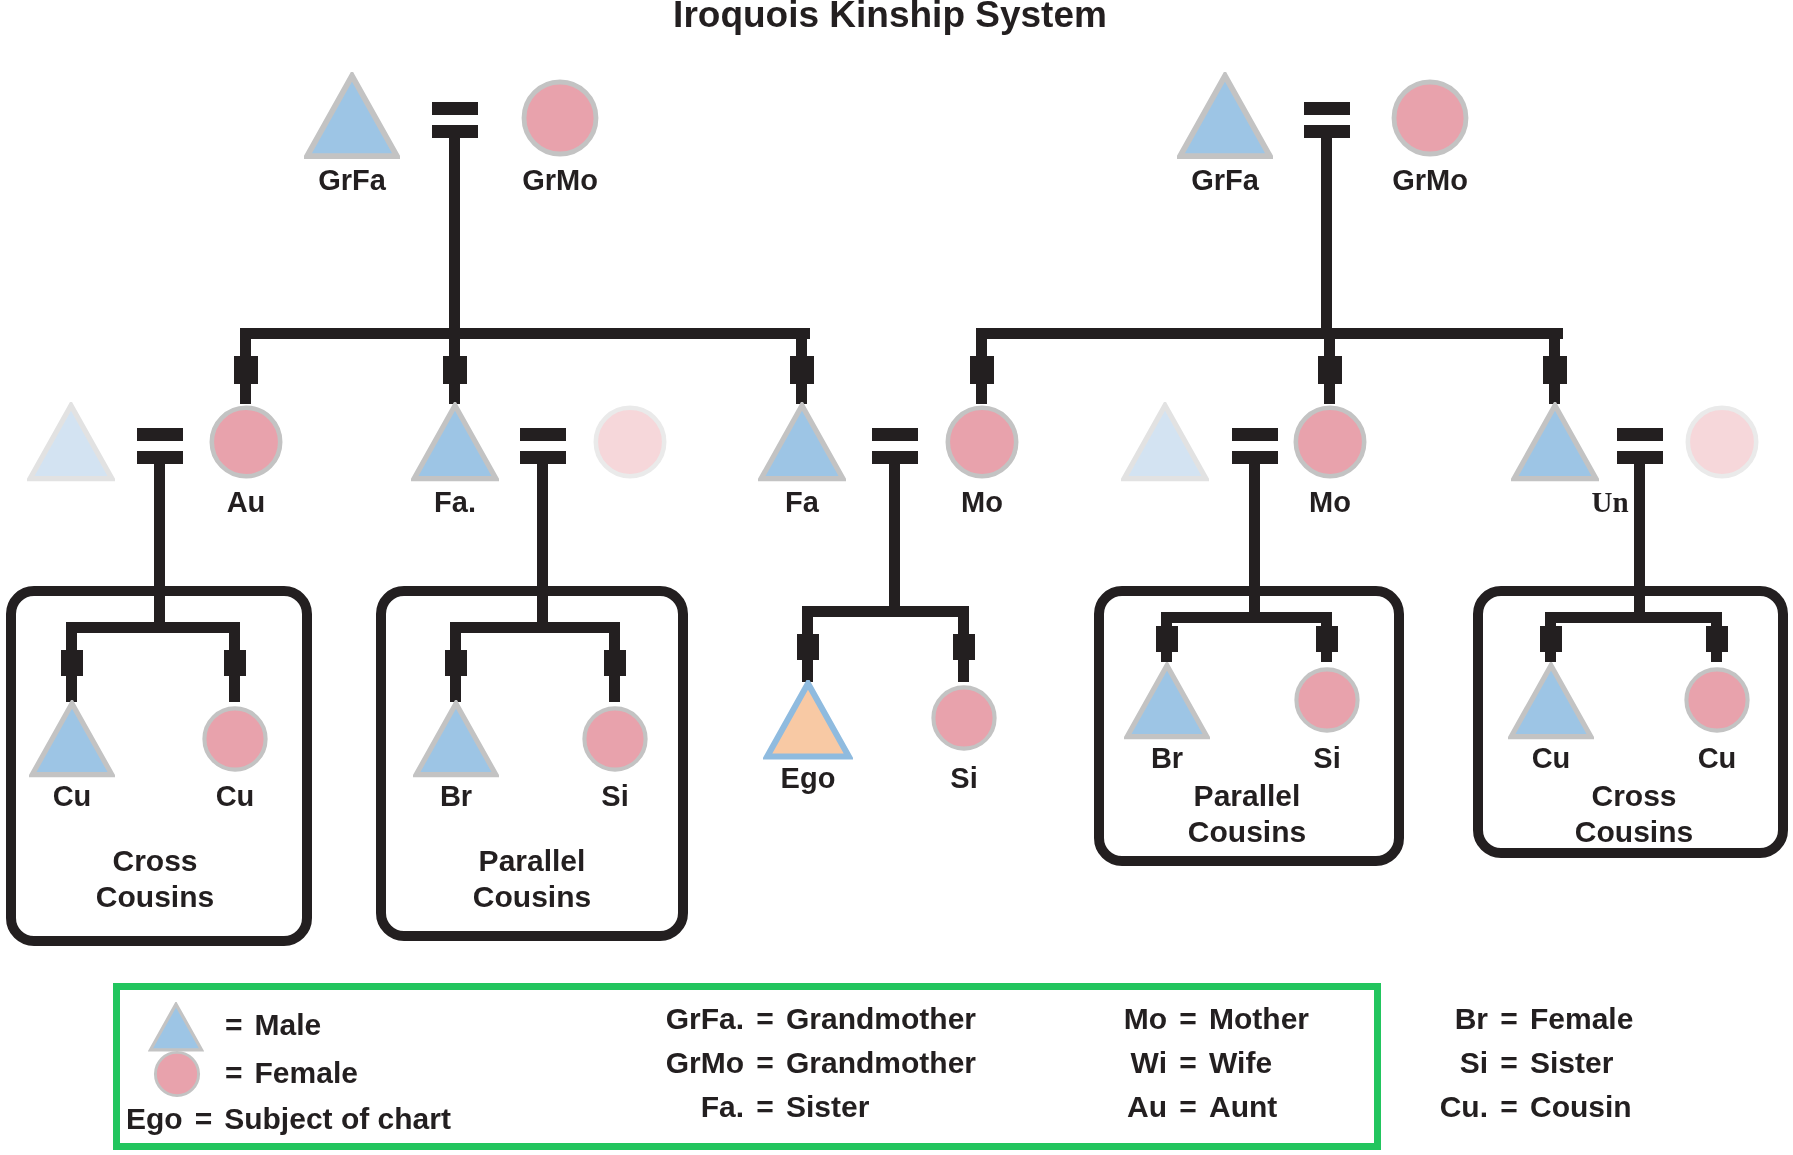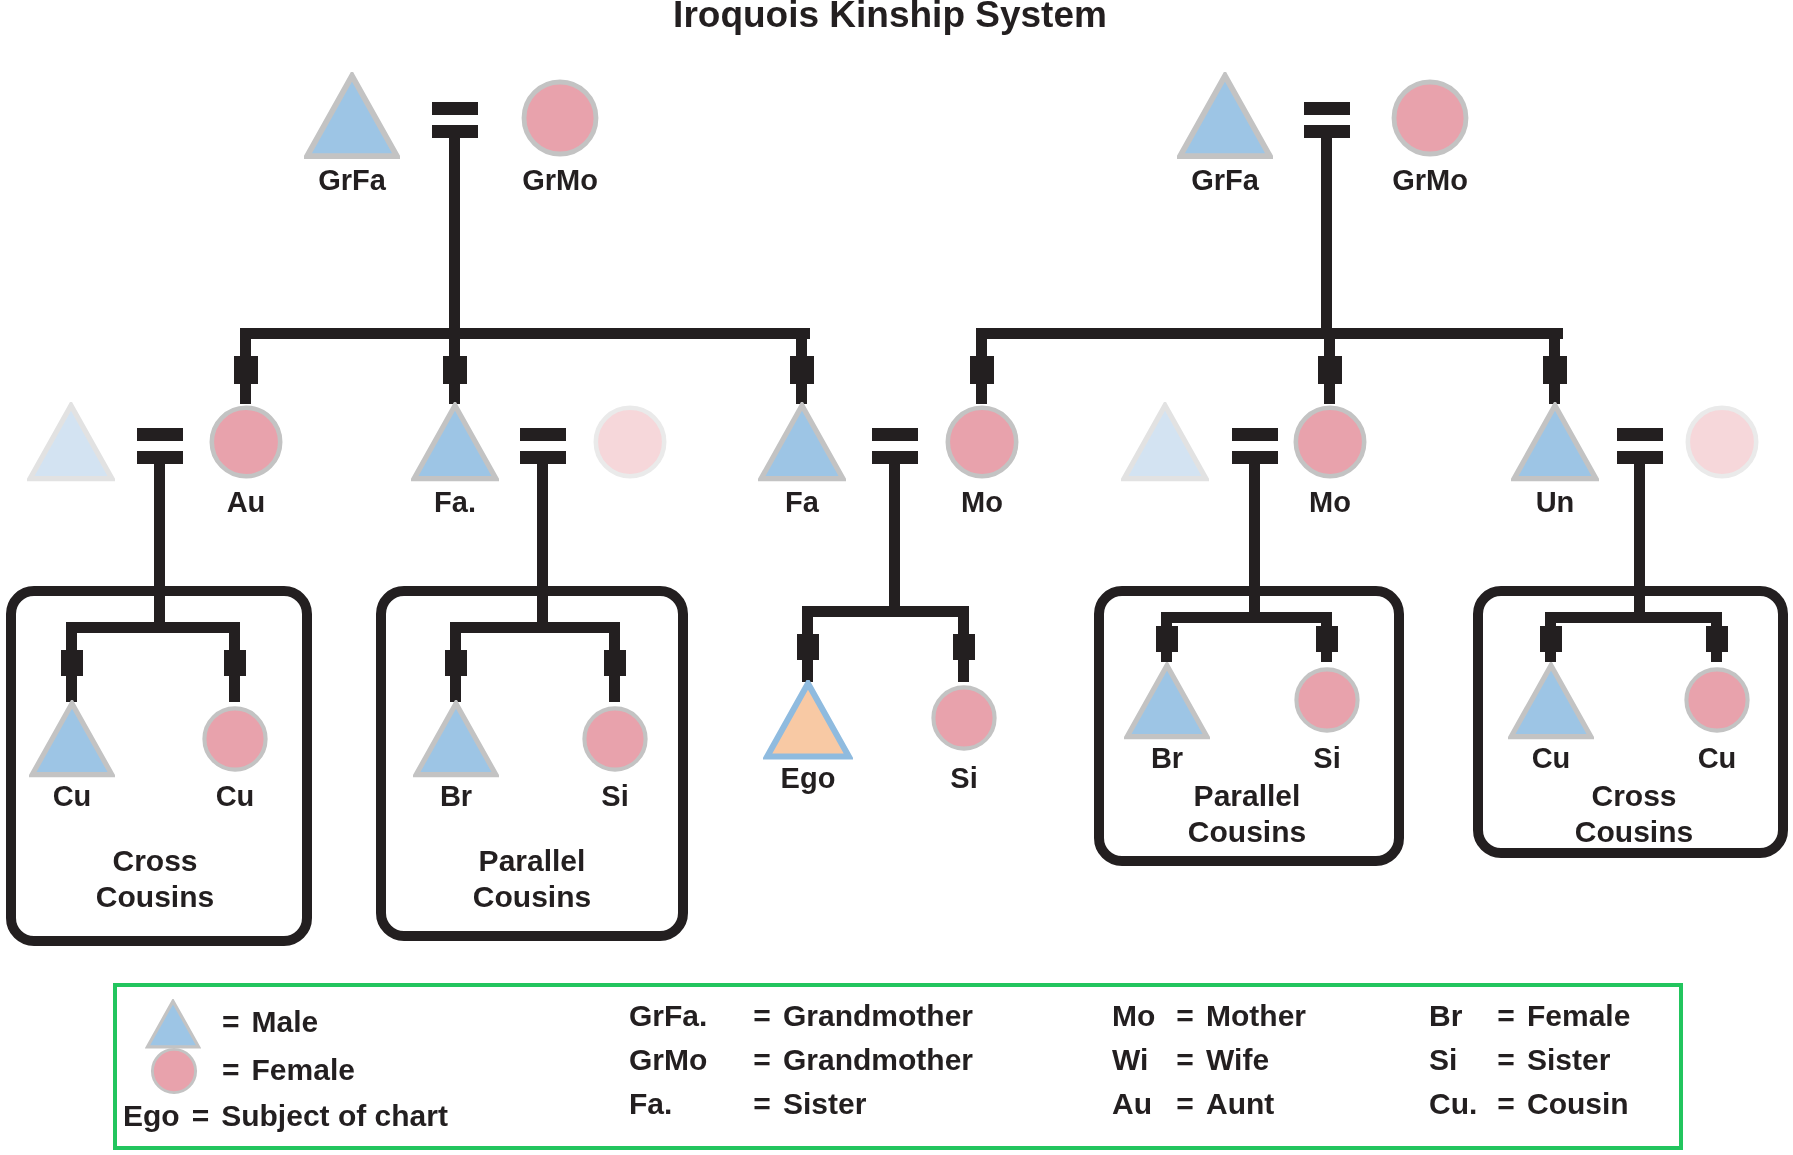--- a/index.html
+++ b/index.html
@@ -15,26 +15,26 @@
   .caption{position:absolute;transform:translateX(-50%);font-size:30px;font-weight:bold;
            text-align:center;line-height:36px;z-index:5;white-space:nowrap;}
   .gbox{position:absolute;border:10px solid #231f20;border-radius:28px;z-index:2;background:transparent;}
   .fill-male polygon{fill:#9dc5e5;stroke:#c3c3c3;stroke-width:6;}
   .fill-male-pale polygon{fill:#d3e3f2;stroke:#e2e2e2;stroke-width:6;}
   .fill-ego polygon{fill:#f8c9a4;stroke:#8fbbdf;stroke-width:7;}
   .fill-female circle{fill:#e8a2ac;stroke:#c3c3c3;stroke-width:6;}
   .fill-female-pale circle{fill:#f6d7da;stroke:#eaeaea;stroke-width:6;}
   #title{position:absolute;left:890px;top:-6px;transform:translateX(-50%);
          font-size:37px;font-weight:bold;white-space:nowrap;z-index:6;}
-  #legend{position:absolute;left:113px;top:983px;width:1570px;height:167px;
-          box-sizing:border-box;border:4px solid #22c55e;z-index:2;text-decoration:underline;}
+  #legend{position:absolute;left:113px;top:983px;width:1268px;height:167px;
+          box-sizing:border-box;border:7px solid #22c55e;z-index:2;text-decoration:underline;}
   .leg-abs{position:absolute;}
   .leg-row-text{font-size:30px;font-weight:bold;white-space:nowrap;}
   .leg-grid{display:grid;grid-row-gap:10px;font-size:30px;font-weight:bold;}
-  .leg-grid .a{white-space:nowrap;}
+  .leg-grid .a{text-align:right;white-space:nowrap;}
   .leg-grid .e{text-align:center;}
   .leg-grid .t{text-align:left;white-space:nowrap;}
   .sp{display:inline-block;margin-right:12px;}
 </style>
 </head>
 <body>
 
 <div id="stage">
 
   <div id="title">Iroquois Kinship System</div>
@@ -163,21 +163,21 @@
 
   <span class="sym fill-male" style="left:1511px;top:402px;">
     <svg width="88" height="80" viewBox="0 0 100 92">
         <polygon points="50,4 97,88 3,88"></polygon>
       </svg></span>
   <div class="meq" style="left:1617px;top:428px;"></div>
   <span class="sym fill-female-pale" style="left:1684px;top:404px;">
     <svg width="76" height="76" viewBox="0 0 100 100">
         <circle cx="50" cy="50" r="45"></circle>
       </svg></span>
-  <div class="nlabel" style="left:1555px;top:486px;">Un</div>
+  <div class="nlabel" style="left:1610px;top:486px;font-family:Liberation Serif, serif;">Un</div>
 
   <div class="gbox" style="left:6px;top:586px;width:306px;height:360px;box-sizing:border-box;"></div>
   <div class="gbox" style="left:376px;top:586px;width:312px;height:355px;box-sizing:border-box;"></div>
   <div class="gbox" style="left:1094px;top:586px;width:310px;height:280px;box-sizing:border-box;"></div>
   <div class="gbox" style="left:1473px;top:586px;width:315px;height:272px;box-sizing:border-box;"></div>
 
   <span class="sym fill-male" style="left:29px;top:700px;">
     <svg width="86" height="78" viewBox="0 0 100 92">
         <polygon points="50,4 97,88 3,88"></polygon>
       </svg></span>

